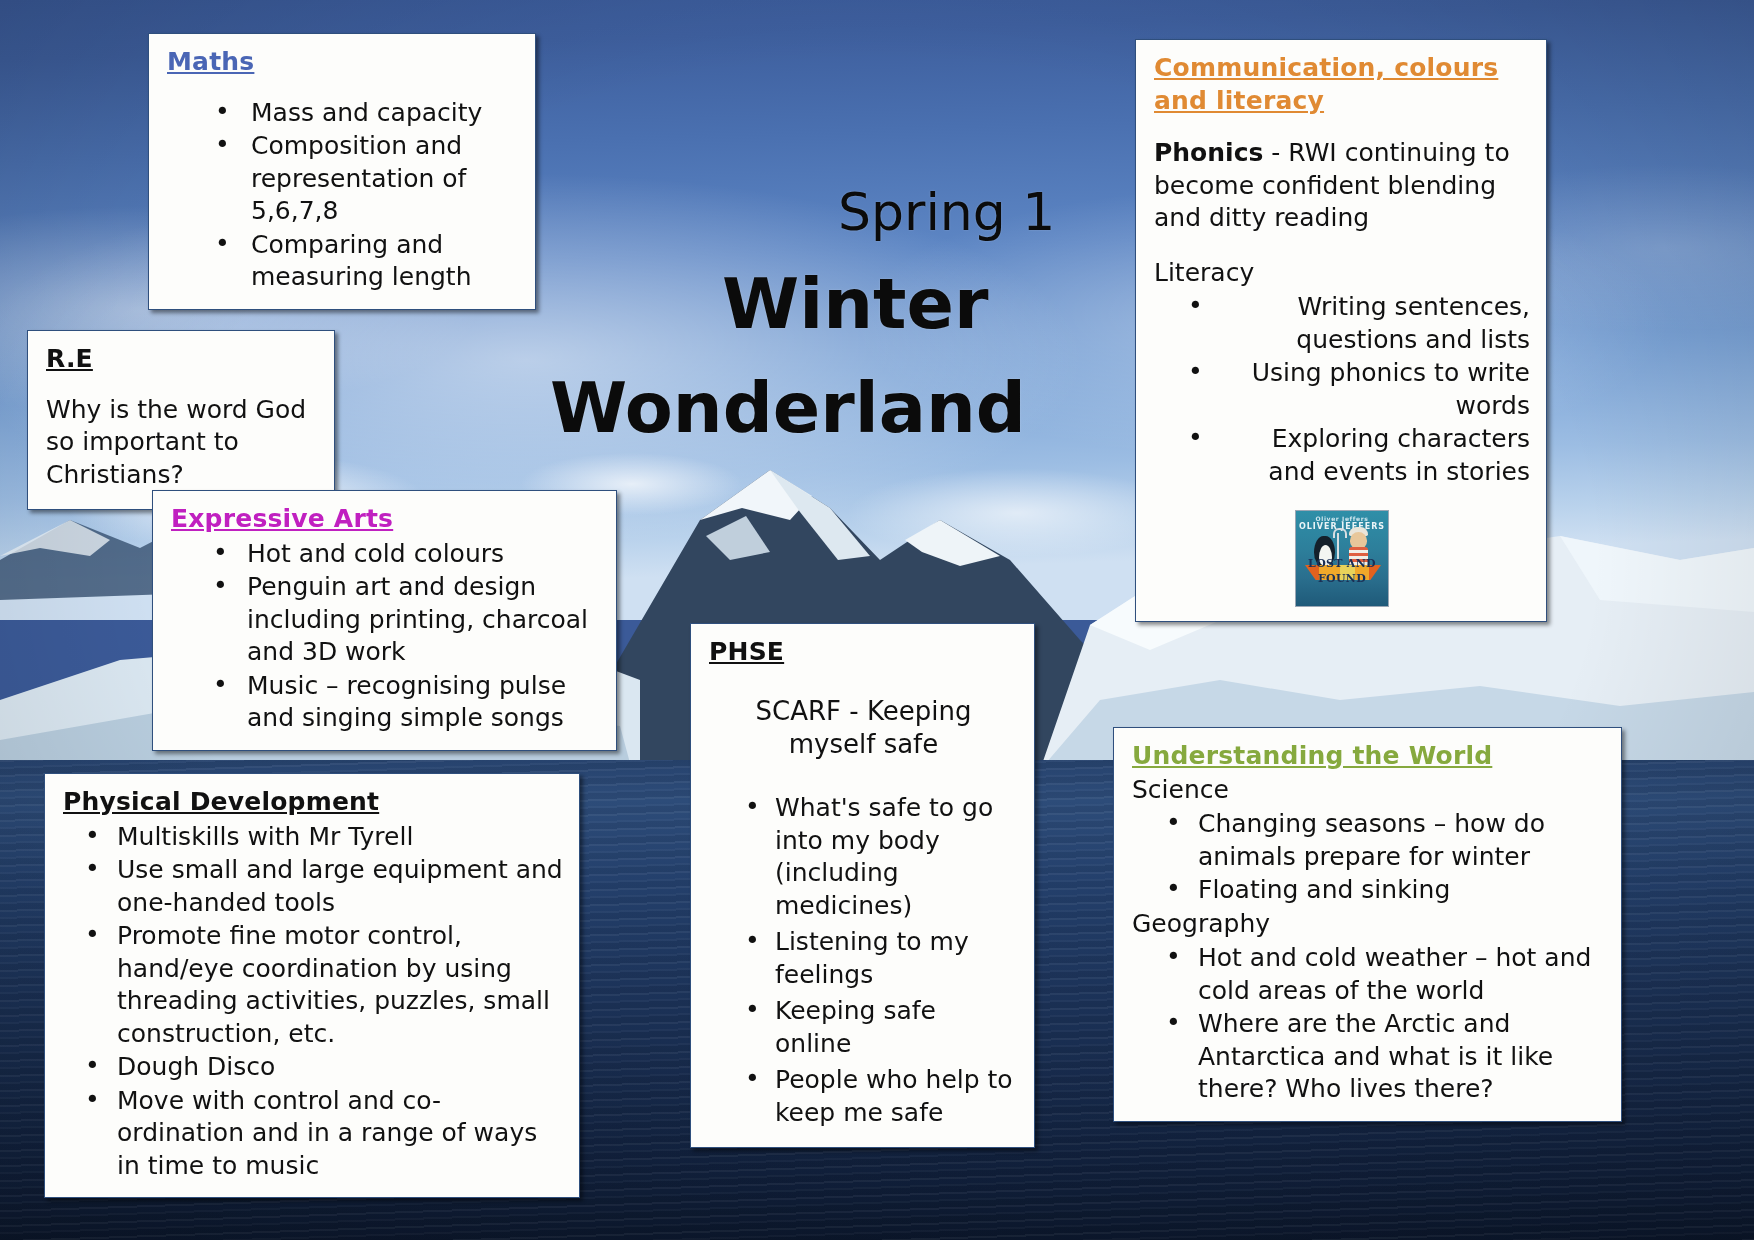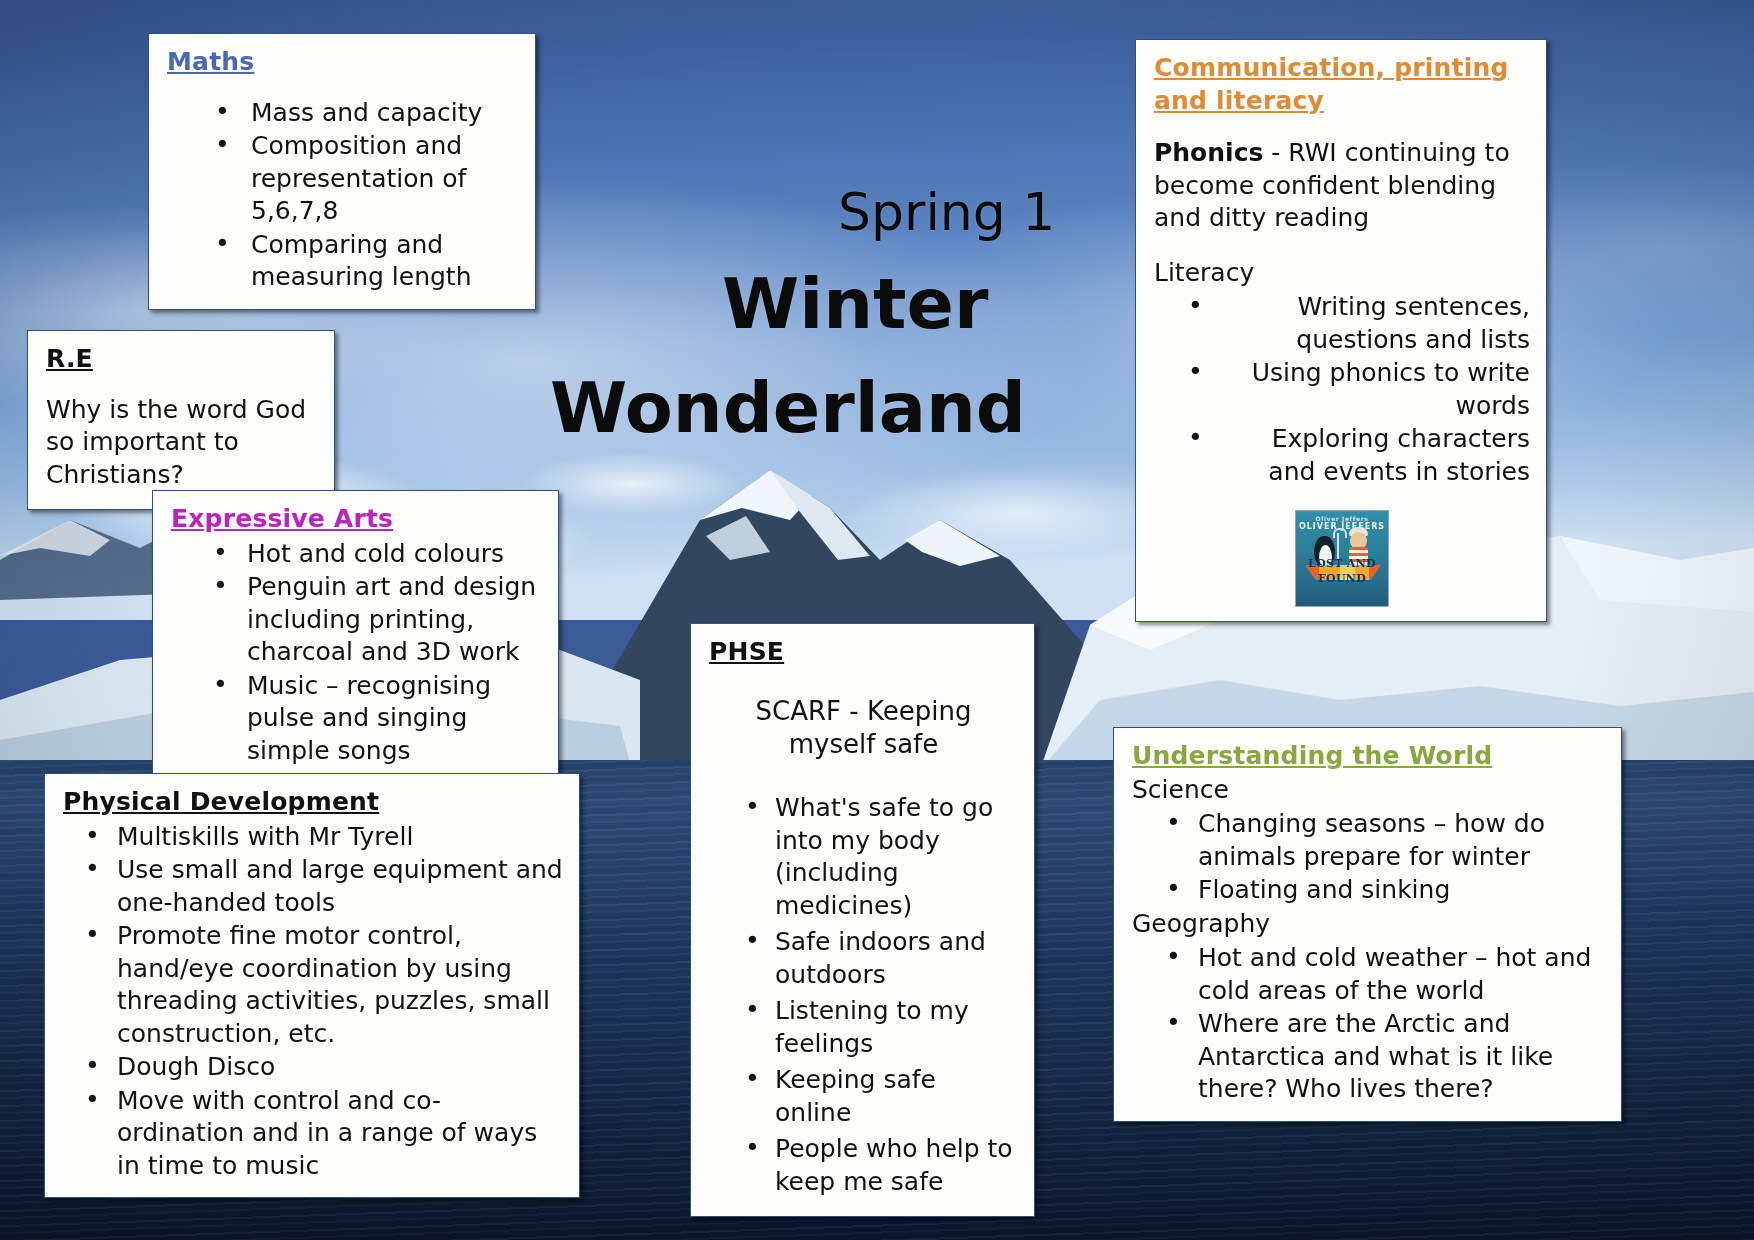--- a/index.html
+++ b/index.html
@@ -88,21 +88,21 @@
   }
   ul.bullets > li::before {
     content: "\2022";
     position: absolute; left: 22px; top: -1px;
     font-size: 25px; line-height: 1.30;
   }
 
   
   #card-maths      { left: 148px;  top: 33px;   width: 388px; }
   #card-re         { left: 27px;   top: 330px;  width: 308px; padding-bottom: 18px; }
-  #card-arts       { left: 152px;  top: 490px;  width: 407px; }
+  #card-arts       { left: 152px;  top: 490px;  width: 465px; }
   #card-physical   { left: 44px;   top: 773px;  width: 536px; }
   #card-phse       { left: 690px;  top: 623px;  width: 345px; }
   #card-comm       { left: 1135px; top: 39px;   width: 412px; }
   #card-utw        { left: 1113px; top: 727px;  width: 509px; }
 
   #card-maths .card-title  { color: #4a66b5; }
   #card-arts .card-title   { color: #c020c0; }
   #card-comm .card-title   { color: #e08a33; }
   #card-utw  .card-title   { color: #86a93e; }
   #card-re   .card-title,
@@ -278,29 +278,28 @@
       <li>Dough Disco</li>
       <li>Move with control and co-ordination and in a range of ways in time to music</li>
     </ul>
   </div>
 
   <div class="card" id="card-phse">
     <div class="card-title">PHSE</div>
     <div class="sub-head">SCARF - Keeping myself safe</div>
     <ul class="bullets">
       <li>What's safe to go into my body (including medicines)</li>
-      <li>Safe indoors and outdoors</li>
       <li>Listening to my feelings</li>
       <li>Keeping safe online</li>
       <li>People who help to keep me safe</li>
     </ul>
   </div>
 
   <div class="card" id="card-comm">
-    <div class="card-title">Communication, printing and literacy</div>
+    <div class="card-title">Communication, colours and literacy</div>
     <div class="para">
       <b>Phonics</b><span> - RWI continuing to become confident blending and ditty reading</span>
     </div>
     <div class="sub-head">Literacy</div>
     <ul class="bullets">
       <li>Writing sentences, questions and lists</li>
       <li>Using phonics to write words</li>
       <li>Exploring characters and events in stories</li>
     </ul>
     <div class="book-wrap">

